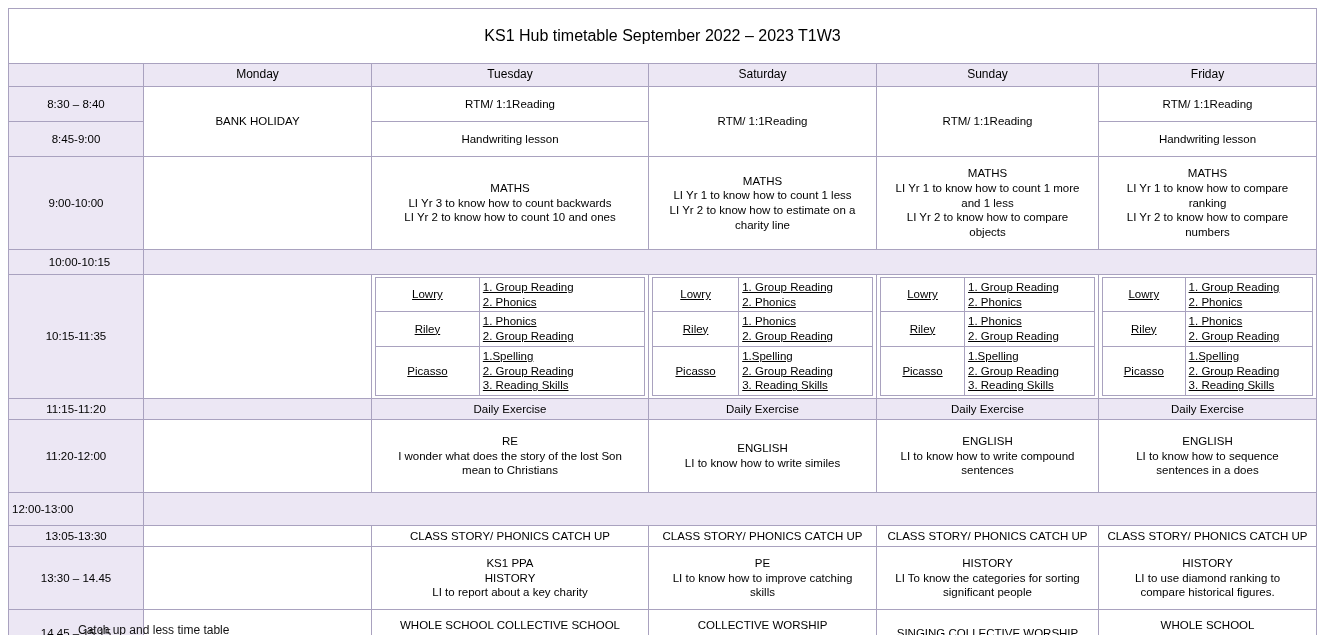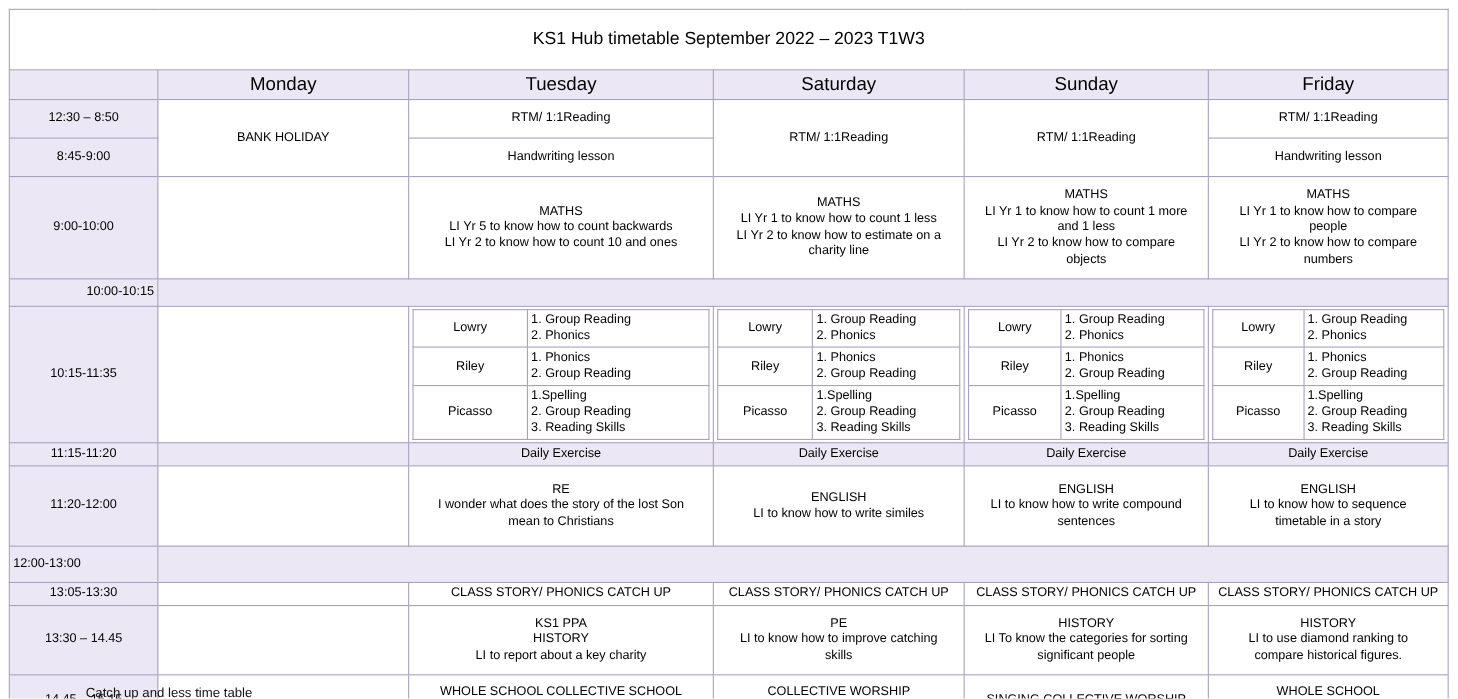--- a/index.html
+++ b/index.html
@@ -37,35 +37,36 @@
   }
   .title-row td {
     height: 50px;
     font-size: 16px;
     font-weight: bold;
     background: #ffffff;
   }
   .dayhdr td {
     background: #ece7f4;
     font-weight: bold;
-    font-size: 17px;
+    font-size: 12px;
     height: 18px;
   }
   .lav {
     background: #ece7f4;
   }
   .timecell {
     font-size: 11.5px;
   }
   .inner {
     border-collapse: collapse;
     table-layout: fixed;
     width: 100%;
     height: 100%;
     font-size: 11.5px;
+    text-decoration: underline;
   }
   .inner td {
     border: 1px solid #a9a2bf;
     padding: 2px 4px;
     vertical-align: middle;
   }
   .inner td.name {
     width: 36%;
     text-align: center;
   }
@@ -107,65 +108,65 @@
       <tr class="dayhdr">
         <td></td>
         <td>Monday</td>
         <td>Tuesday</td>
         <td>Saturday</td>
         <td>Sunday</td>
         <td>Friday</td>
       </tr>
 
       <tr>
-        <td class="lav timecell" style="height:30px">12:30 – 8:50</td>
+        <td class="lav timecell" style="height:30px">8:30 – 8:40</td>
         <td rowspan="2">BANK HOLIDAY</td>
         <td>RTM/ 1:1Reading</td>
         <td rowspan="2">RTM/ 1:1Reading</td>
         <td rowspan="2">RTM/ 1:1Reading</td>
         <td>RTM/ 1:1Reading</td>
       </tr>
       <tr>
         <td class="lav timecell" style="height:30px">8:45-9:00</td>
         <td>Handwriting lesson</td>
         <td>Handwriting lesson</td>
       </tr>
 
       <tr>
         <td class="lav timecell" style="height:88px">9:00-10:00</td>
         <td class="blankcell"></td>
         <td>
           <div>MATHS</div>
-          <div>LI Yr 5 to know how to count backwards</div>
+          <div>LI Yr 3 to know how to count backwards</div>
           <div>LI Yr 2 to know how to count 10 and ones</div>
         </td>
         <td>
           <div>MATHS</div>
           <div>LI Yr 1 to know how to count 1 less</div>
           <div>LI Yr 2 to know how to estimate on a</div>
           <div>charity line</div>
         </td>
         <td>
           <div>MATHS</div>
           <div>LI Yr 1 to know how to count 1 more</div>
           <div>and 1 less</div>
           <div>LI Yr 2 to know how to compare</div>
           <div>objects</div>
         </td>
         <td>
           <div>MATHS</div>
           <div>LI Yr 1 to know how to compare</div>
-          <div>people</div>
+          <div>ranking</div>
           <div>LI Yr 2 to know how to compare</div>
           <div>numbers</div>
         </td>
       </tr>
 
       <tr>
-        <td class="lav timecell" style="height:20px;text-align:right;padding-left:10px">10:00-10:15</td>
+        <td class="lav timecell" style="height:20px;text-align:center;padding-left:10px">10:00-10:15</td>
         <td class="lav" colspan="5"></td>
       </tr>
 
       <tr>
         <td class="lav timecell" style="height:110px">10:15-11:35</td>
         <td class="blankcell"></td>
         <td class="nopad">
           <table class="inner">
             <tbody>
               <tr>
@@ -277,21 +278,21 @@
           <div>LI to know how to write similes</div>
         </td>
         <td>
           <div>ENGLISH</div>
           <div>LI to know how to write compound</div>
           <div>sentences</div>
         </td>
         <td>
           <div>ENGLISH</div>
           <div>LI to know how to sequence</div>
-          <div>timetable in a story</div>
+          <div>sentences in a does</div>
         </td>
       </tr>
 
       <tr>
         <td class="lav timecell" style="height:28px;text-align:left;">12:00-13:00</td>
         <td class="lav" colspan="5"></td>
       </tr>
 
       <tr>
         <td class="lav timecell" style="height:16px">13:05-13:30</td>

